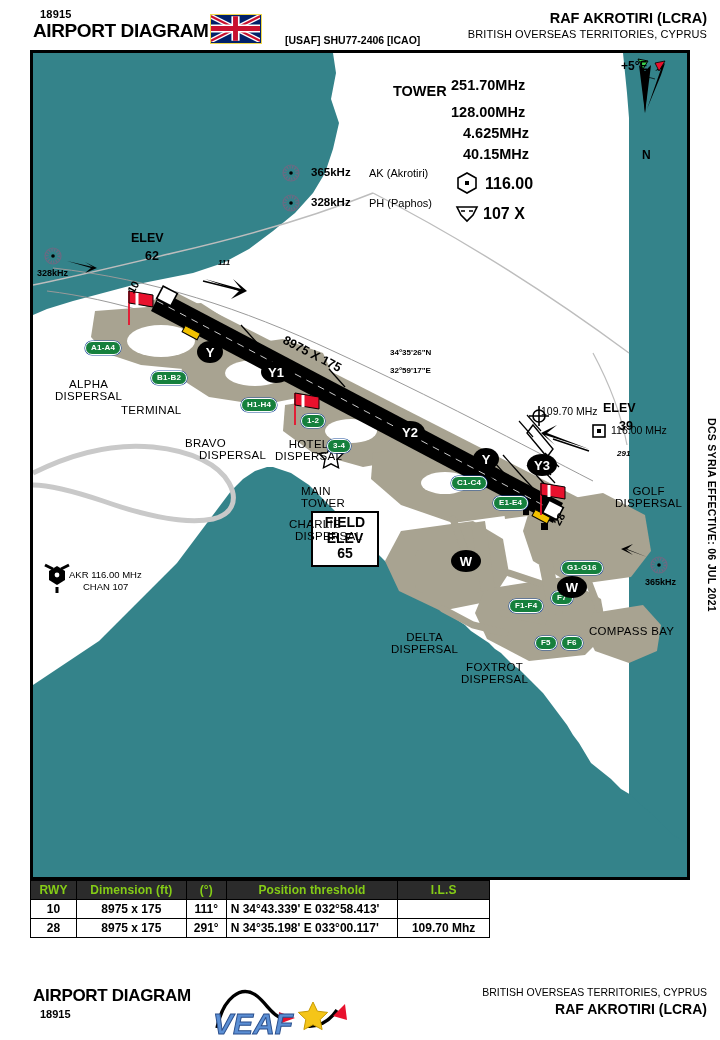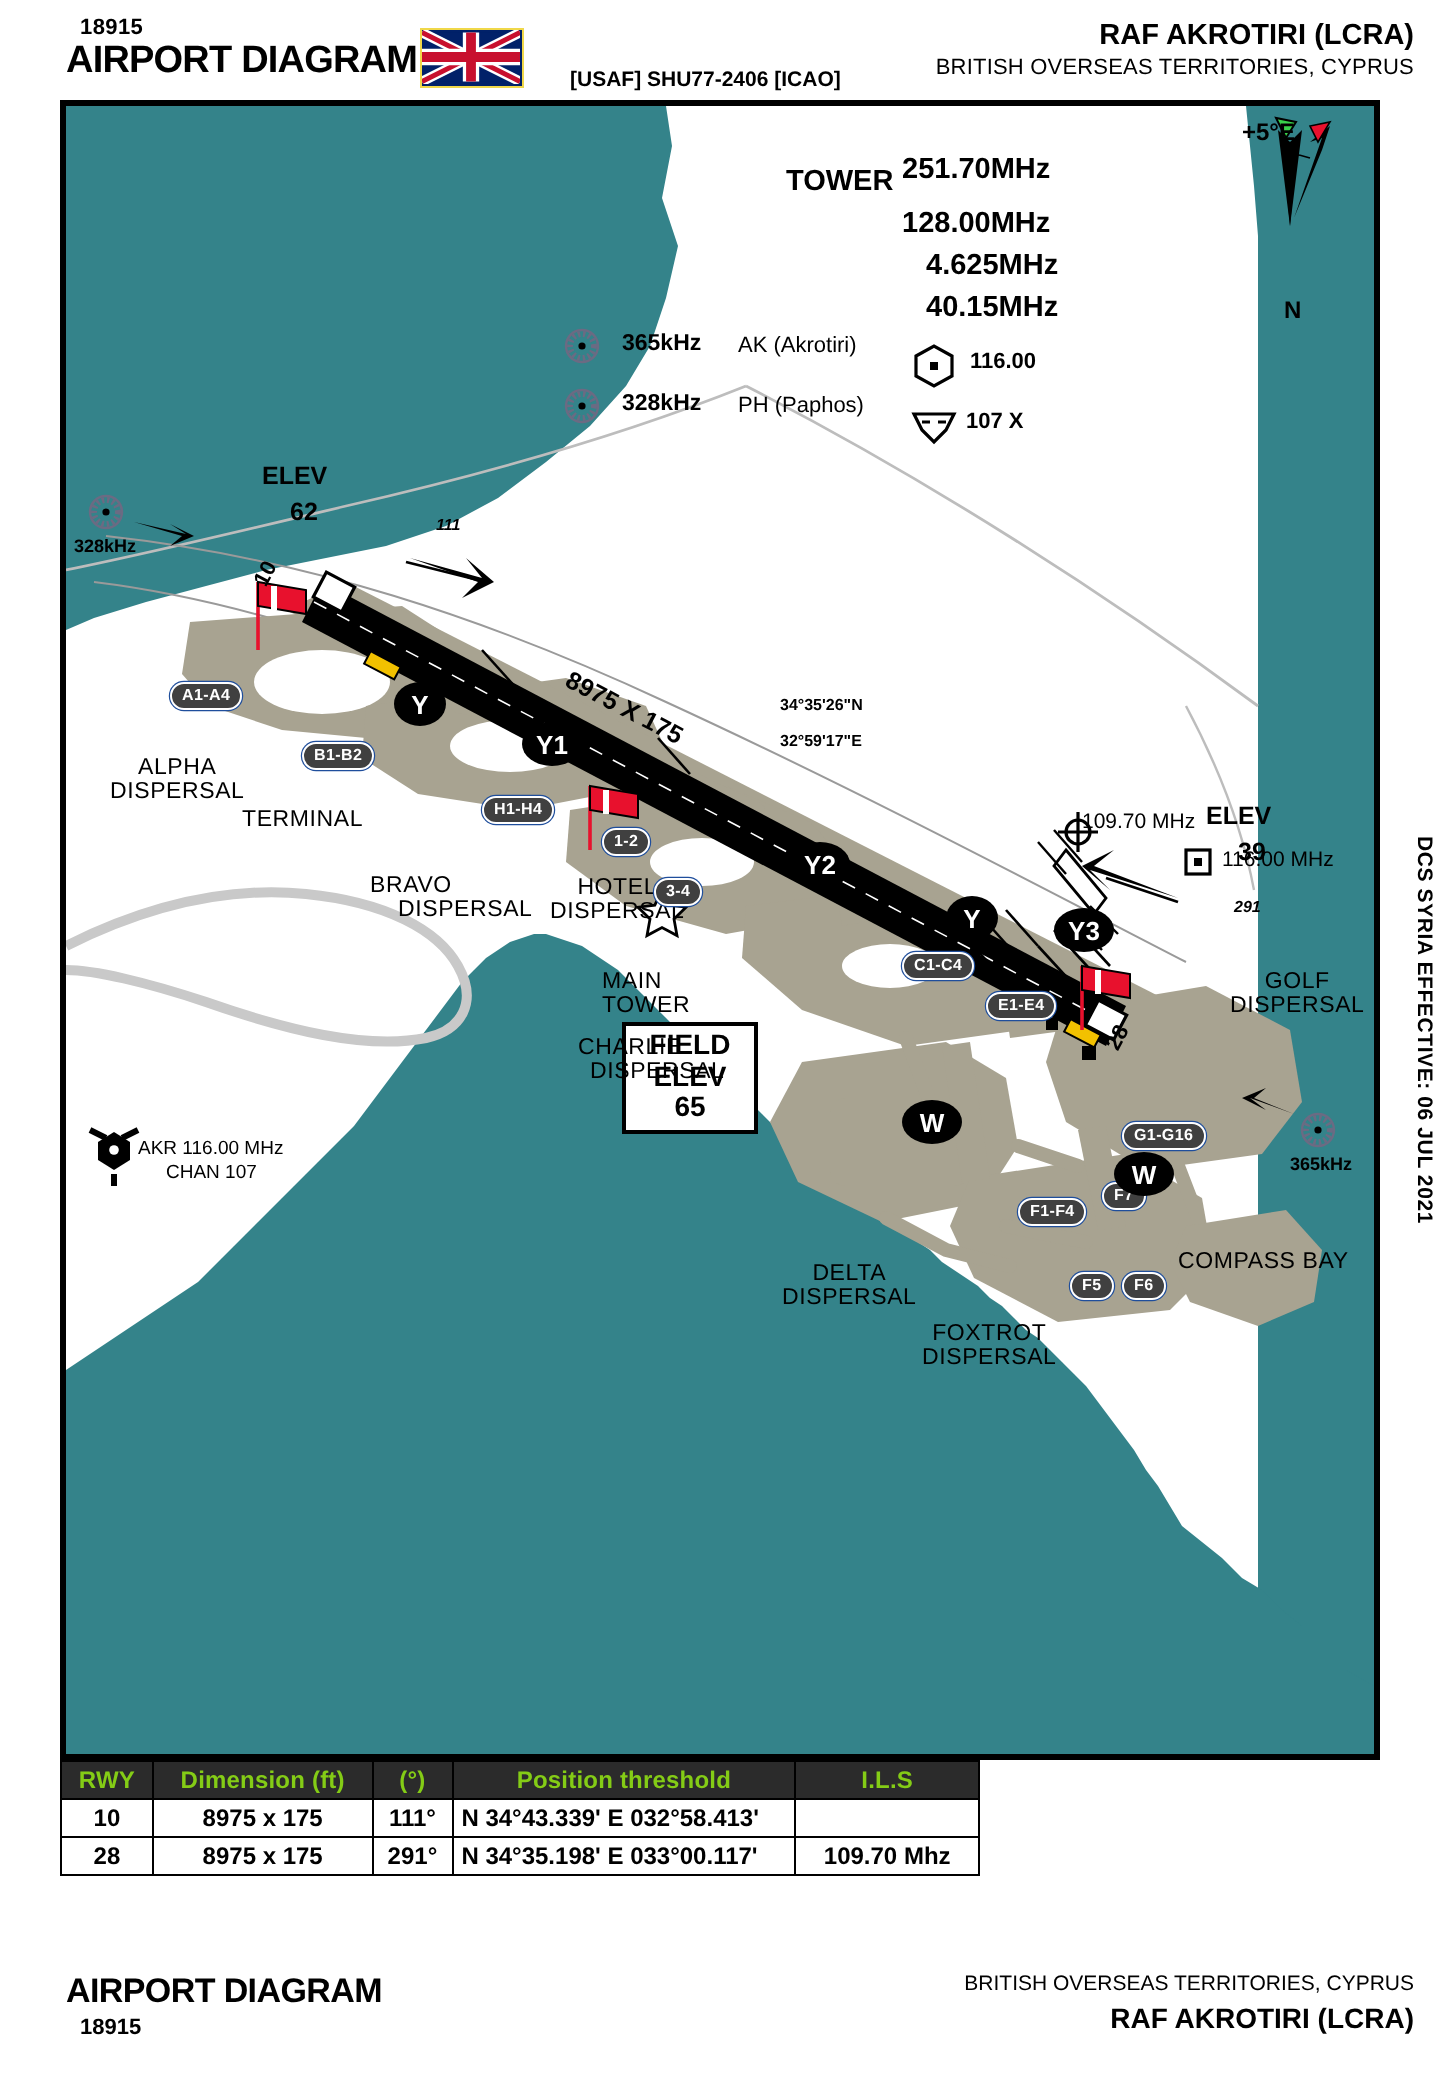--- a/index.html
+++ b/index.html
@@ -21,30 +21,30 @@
   .mapinner{position:absolute;inset:0;}
   .mapinner svg{position:absolute;left:0;top:0;}
 
   
   .mt{position:absolute;font-family:"Liberation Sans",sans-serif;white-space:pre;}
 
   .tower-lbl{font-size:14.5px;font-weight:bold;}
   .freq{font-size:14.5px;font-weight:bold;}
   .ndb-f{font-size:11.5px;font-weight:bold;}
   .ndb-n{font-size:11px;}
-  .vor-t{font-size:11px;font-weight:bold;}
+  .vor-t{font-size:16px;font-weight:bold;}
 
   .disp{font-size:11.5px;letter-spacing:.3px;}
   .elevtxt{font-size:12.5px;font-weight:bold;}
   .smlab{font-size:8px;font-weight:bold;font-style:italic;margin-left:47px;}
   .coord{font-size:8px;font-weight:bold;}
   .tinyf{font-size:9.5px;}
 
   
-  .pill{position:absolute;background:#404040;color:#fff;font-size:8px;font-weight:bold;
+  .pill{position:absolute;background:#15803d;color:#fff;font-size:8px;font-weight:bold;
         border-radius:7px;padding:1px 5px 2px;border:1px solid #fff;white-space:nowrap;
         box-shadow:0 0 0 .6px #1f4e9c;letter-spacing:.2px;}
 
   
   .hold{position:absolute;background:#000;color:#fff;font-weight:bold;border-radius:50%;
         display:flex;align-items:center;justify-content:center;font-size:13px;line-height:1;}
 
   
   .fieldbox{position:absolute;border:2px solid #000;background:#fff;text-align:center;
             font-size:14px;font-weight:bold;line-height:1.12;padding:2px 6px 3px;}
@@ -406,17 +406,27 @@
         <td>291°</td>
         <td class="pos">N 34°35.198' E 033°00.117'</td>
         <td>109.70 Mhz</td>
       </tr>
     </tbody>
   </table>
 
   <div class="ftr">
     <div class="f-title">AIRPORT DIAGRAM</div>
     <div class="f-num">18915</div>
+    <div class="veaf">
+      <svg width="180" height="56" viewBox="0 0 180 56">
+        <path d="M12,46 C18,16 36,2 52,14 C62,22 66,32 76,36" fill="none" stroke="#000" stroke-width="3.4"></path>
+        <path d="M74,30 L90,36 L74,42 Z" fill="#e8112d"></path>
+        <path d="M100,44 C112,46 124,40 132,28" fill="none" stroke="#000" stroke-width="3.4"></path>
+        <path d="M128,34 L140,22 L142,38 Z" fill="#e8112d"></path>
+        <text x="8" y="52" font-family="Liberation Sans, sans-serif" font-size="30" font-weight="bold" font-style="italic" fill="#5b8fd4" stroke="#2b4f8c" stroke-width="1">VEAF</text>
+        <path d="M108,20 l4.4,9.2 10.2,1.2 -7.4,7.1 1.9,10.1 -9.1,-4.9 -9.1,4.9 1.9,-10.1 -7.4,-7.1 10.2,-1.2 Z" fill="#f5c518" stroke="#c79a00" stroke-width="1"></path>
+      </svg>
+    </div>
     <div class="f-sub">BRITISH OVERSEAS  TERRITORIES,  CYPRUS</div>
     <div class="f-raf">RAF AKROTIRI (LCRA)</div>
   </div>
 
 </div>
 
 </body></html>

